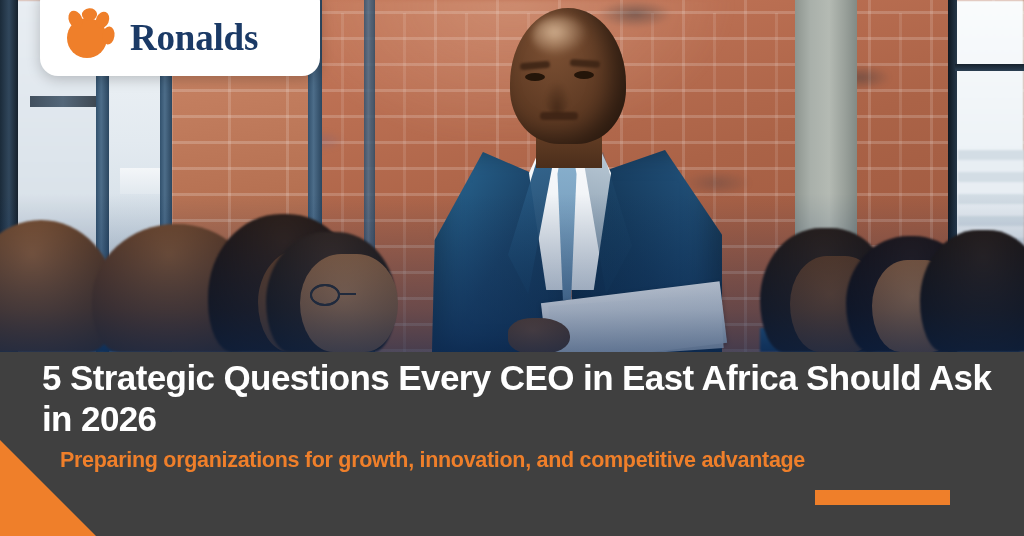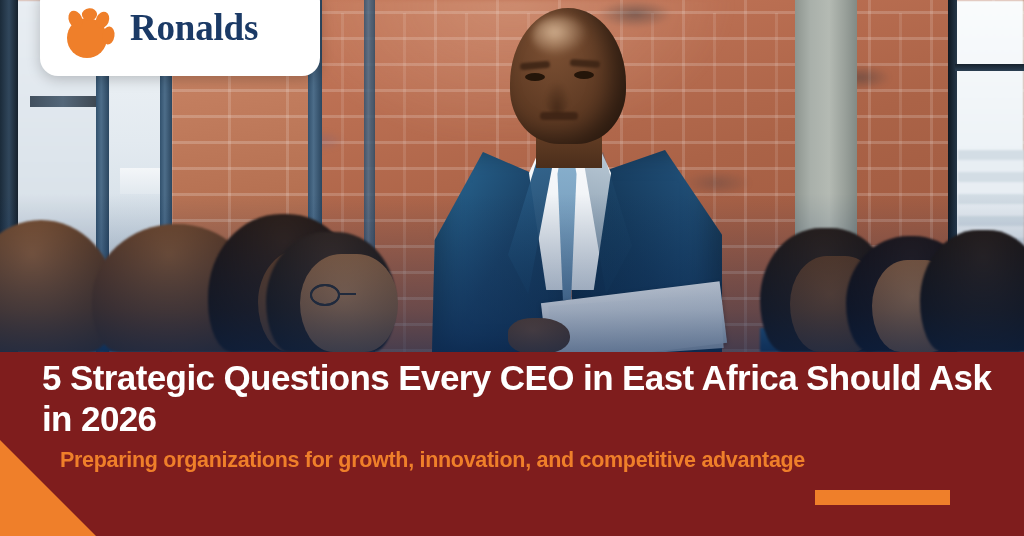--- a/index.html
+++ b/index.html
@@ -253,25 +253,25 @@
     position:absolute;left:40px;top:-16px;width:280px;height:92px;
     background:#fff;border-radius:18px;
     display:flex;align-items:flex-end;gap:14px;
     padding:0 22px 14px 22px;
     box-shadow:0 3px 14px rgba(0,0,0,.22);
   }
   .logo-mark{position:relative;width:54px;height:54px;flex:none;margin-bottom:1px;}
   .logo-name{
     font-family:"Liberation Serif","DejaVu Serif",serif;
     font-size:37px;font-weight:700;color:#1b3a66;letter-spacing:-.2px;
-    line-height:1;margin-bottom:16px;
-  }
-
-  
-  .band{position:absolute;left:0;bottom:0;width:100%;height:184px;background:#7f1d1d;}
+    line-height:1;margin-bottom:6px;
+  }
+
+  
+  .band{position:absolute;left:0;bottom:0;width:100%;height:184px;background:#404040;}
   .corner-tri{
     position:absolute;left:0;bottom:0;width:96px;height:96px;
     background:#ef7f2a;
     clip-path:polygon(0% 0%,0% 100%,100% 100%);
   }
   .headline{
     position:absolute;left:42px;top:6px;width:950px;
     color:#fff;font-size:35px;font-weight:700;line-height:1.17;
     letter-spacing:-.6px;white-space:pre-line;
   }

